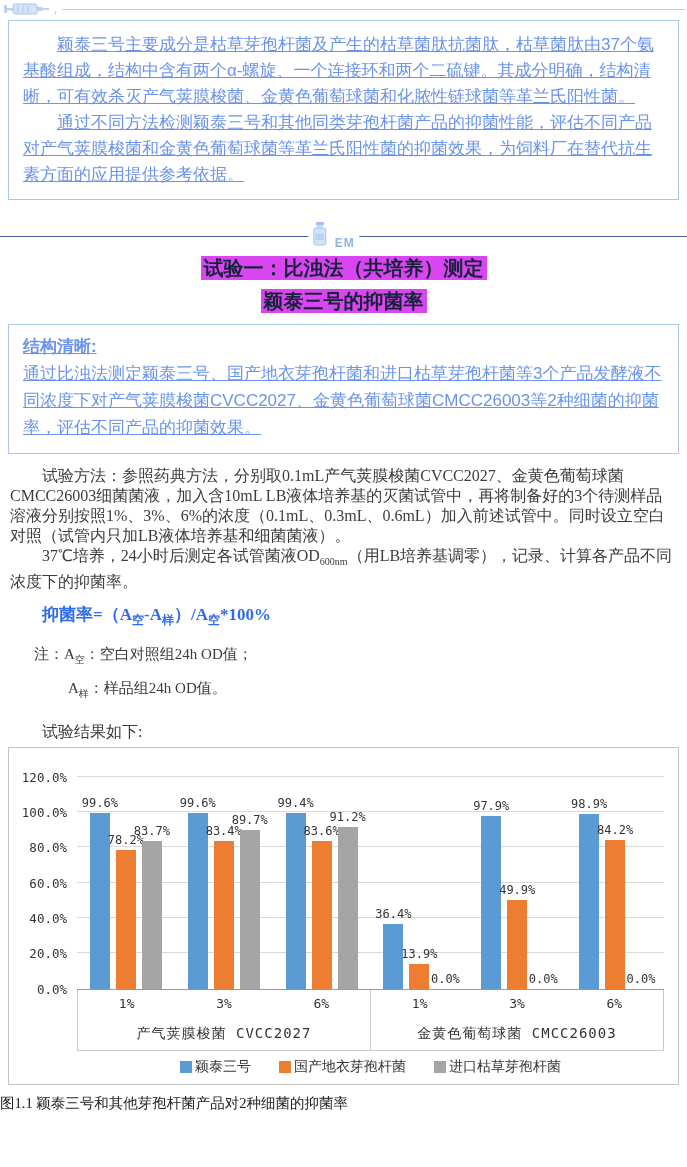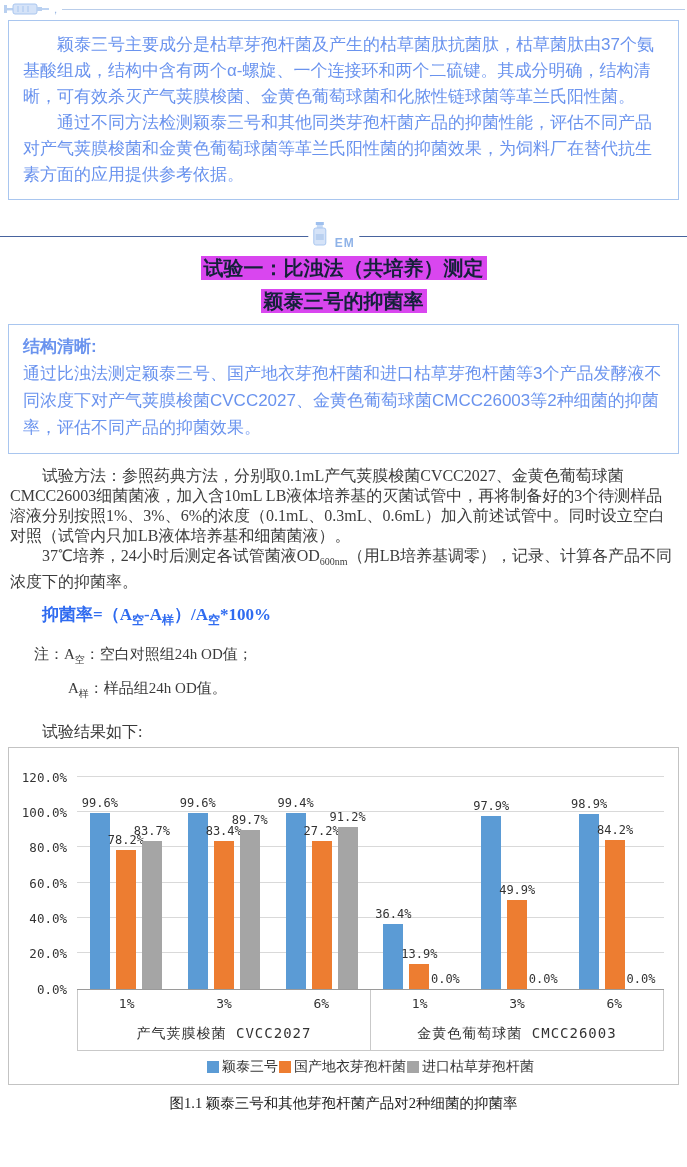--- a/index.html
+++ b/index.html
@@ -15,21 +15,21 @@
   .top-strip .punct { position:absolute; left:50px; top:2px; color:#9db9e4; font-size:11px; }
   .top-line { position:absolute; top:9px; left:62px; right:2px; border-top:1px solid #b9cdea; }
   .syringe { position:absolute; left:4px; top:1px; }
   
   .blue-box {
     border:1px solid #a9c6ef; background:#fff;
     margin:2px 8px 0 8px; padding:11px 14px;
     color:#6a93ee; font-size:17px; line-height:26px;
     font-family:"Liberation Sans", sans-serif;
   }
-  .blue-box p { margin:0; text-indent:2em; }
+  .blue-box p { margin:0; text-indent:2em;text-decoration:underline; }
   .purpose-box { margin-top:6px; padding:8px 14px 12px 14px; line-height:27px; }
   .purpose-box .heading { font-weight:bold; text-indent:0; }
   .purpose-box .body { text-indent:0; }
   
   .divider-wrap { position:relative; height:30px; margin-top:20px; }
   .divider-line { position:absolute; top:16px; left:0; right:0; border-top:1px solid #47639e; }
   .divider-icon { position:absolute; left:50%; top:2px; transform:translateX(-70%); background:#fff; padding:0 4px; }
   .divider-icon .em { font-size:12px; color:#8fb3e8; font-weight:bold; vertical-align:bottom; letter-spacing:1px;padding-left:8px; }
   .exp-title {
     text-align:center; font-family:"Liberation Serif", serif;
@@ -69,24 +69,24 @@
   .slot { flex:1; display:flex; align-items:flex-end; justify-content:center; position:relative; z-index:1; }
   .bar-col { display:flex; flex-direction:column; justify-content:flex-end; align-items:center; width:20px; margin:0 3px; }
   .val-label { font-size:12px; line-height:13px; margin-bottom:3px; white-space:nowrap; color:#333; }
   .bar { width:20px; }
   .x-axis { margin-left:64px; display:flex; border:1px solid #c9c9c9; border-top:none; }
   .xhalf { flex:1; }
   .xhalf.first { border-right:1px solid #c9c9c9; }
   .cat-row { display:flex; height:28px; align-items:center; }
   .cat-cell { flex:1; text-align:center; font-size:13px; }
   .name-row { height:32px; display:flex; align-items:center; justify-content:center; font-size:14px; letter-spacing:1px; }
-  .chart-legend { margin-left:64px; margin-top:7px; display:flex; justify-content:center; gap:1px; font-size:14px; }
+  .chart-legend { margin-left:64px; margin-top:7px; display:flex; justify-content:center; gap:28px; font-size:14px; }
   .legend-item { display:flex; align-items:center; gap:3px; }
   .swatch { width:12px; height:12px; display:inline-block; }
-  .caption { text-align:center; font-size:14.5px; margin-top:9px; color:#222; font-family:"Liberation Serif", serif; }
+  .caption { font-size:14.5px; margin-top:9px; color:#222; font-family:"Liberation Serif", serif; }
 </style>
 </head>
 <body>
 
 <div class="top-strip">
   <svg class="syringe" width="46" height="16" viewBox="0 0 46 16">
     <rect x="0" y="4" width="3" height="8" fill="#b9d0f0"></rect>
     <rect x="3" y="7" width="6" height="2.4" fill="#b9d0f0"></rect>
     <rect x="9" y="3" width="24" height="10" rx="2" fill="#d5e3f8" stroke="#a9c6ef" stroke-width="1"></rect>
     <line x1="14" y1="5" x2="14" y2="11" stroke="#a9c6ef" stroke-width="1"></line>
@@ -185,21 +185,21 @@
             <div class="val-label">89.7%</div>
             <div class="bar" style="height: 158.47px; background: rgb(165, 165, 165);"></div>
           </div>
         </div>
         <div class="slot">
           <div class="bar-col">
             <div class="val-label">99.4%</div>
             <div class="bar" style="height: 175.607px; background: rgb(91, 155, 213);"></div>
           </div>
           <div class="bar-col">
-            <div class="val-label">27.2%</div>
+            <div class="val-label">83.6%</div>
             <div class="bar" style="height: 147.693px; background: rgb(237, 125, 49);"></div>
           </div>
           <div class="bar-col">
             <div class="val-label">91.2%</div>
             <div class="bar" style="height: 161.12px; background: rgb(165, 165, 165);"></div>
           </div>
         </div>
         <div class="slot">
           <div class="bar-col">
             <div class="val-label">36.4%</div>

